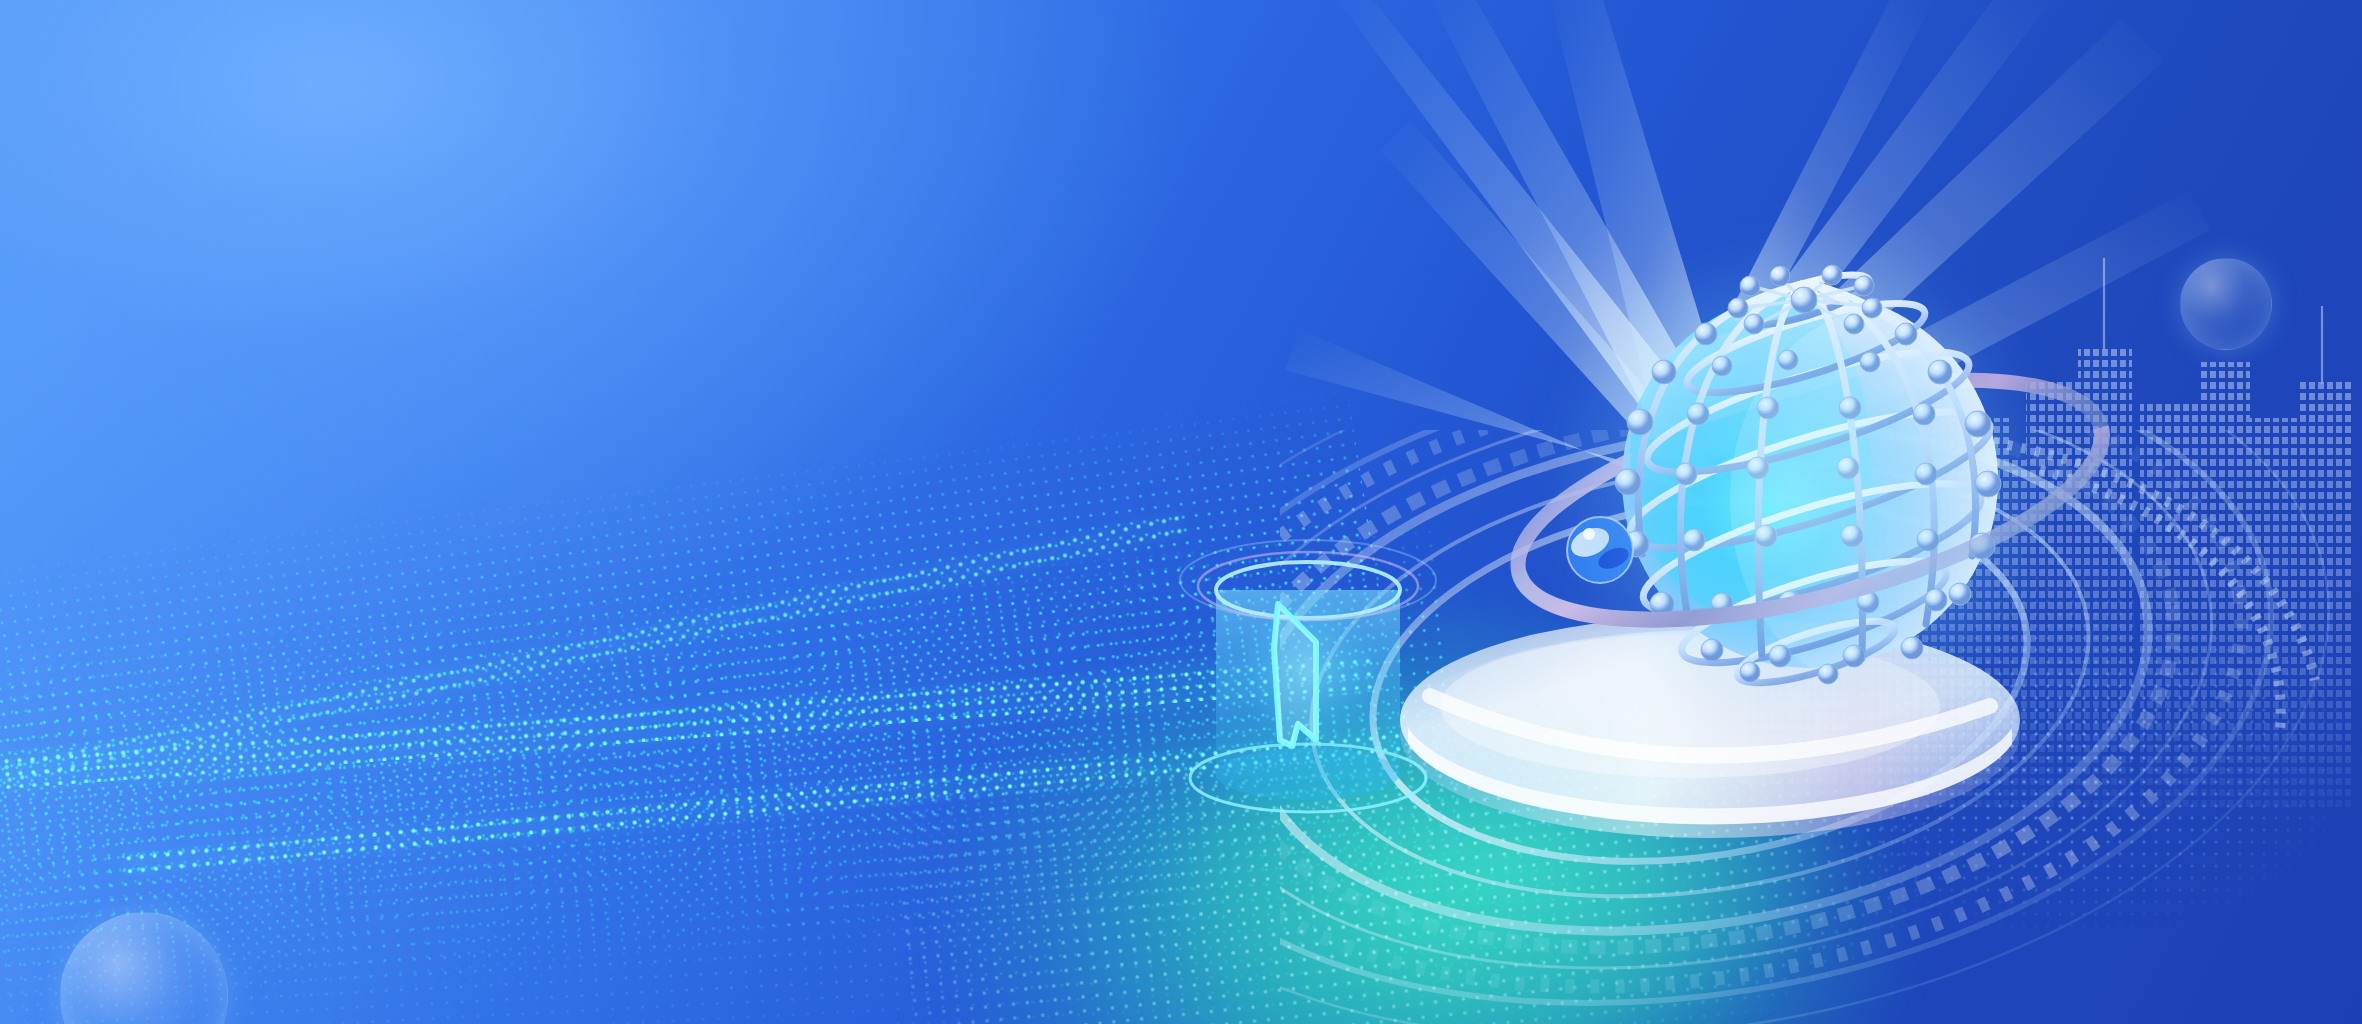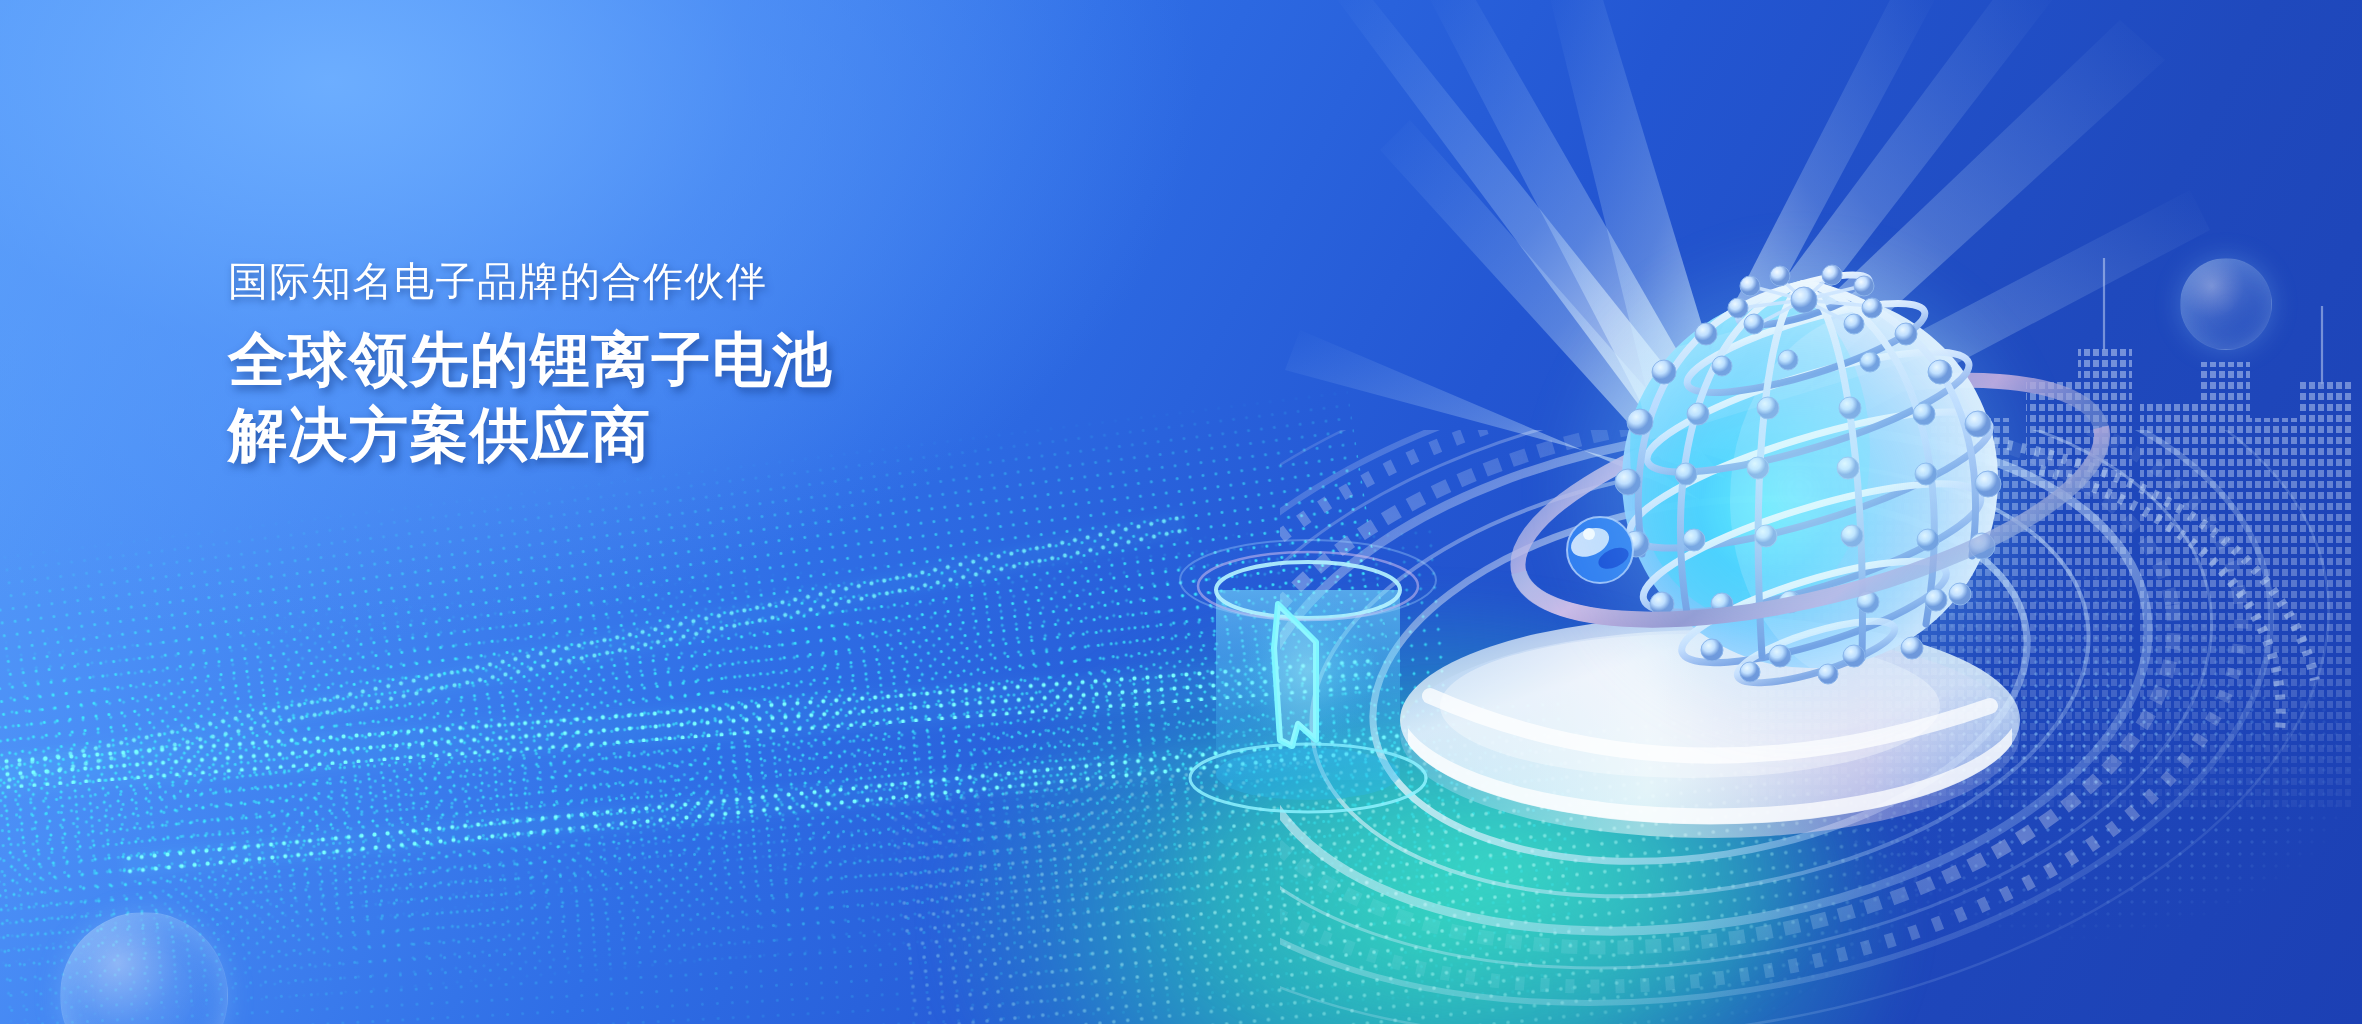--- a/index.html
+++ b/index.html
@@ -455,21 +455,14 @@
         <ellipse cx="-6" cy="-11" rx="20" ry="13" fill="#e8f3ff" opacity=".85" transform="rotate(-24)"></ellipse>
         <ellipse cx="9" cy="13" rx="16" ry="9" fill="#0f3fd0" opacity=".8" transform="rotate(-24)"></ellipse>
         <circle cx="-11" cy="-16" r="6" fill="#ffffff" opacity=".95"></circle>
       </g>
     </svg>
   </div>
 
   <div class="bubble bubble-tr"></div>
   <div class="bubble bubble-bl"></div>
 
-  <div class="text-block">
-    <p class="subtitle">国际知名电子品牌的合作伙伴</p>
-    <h1 class="title">
-      <span class="title-line">全球领先的锂离子电池</span>
-      <span class="title-line">解决方案供应商</span>
-    </h1>
-  </div>
 
 </div>
 
 </body></html>

